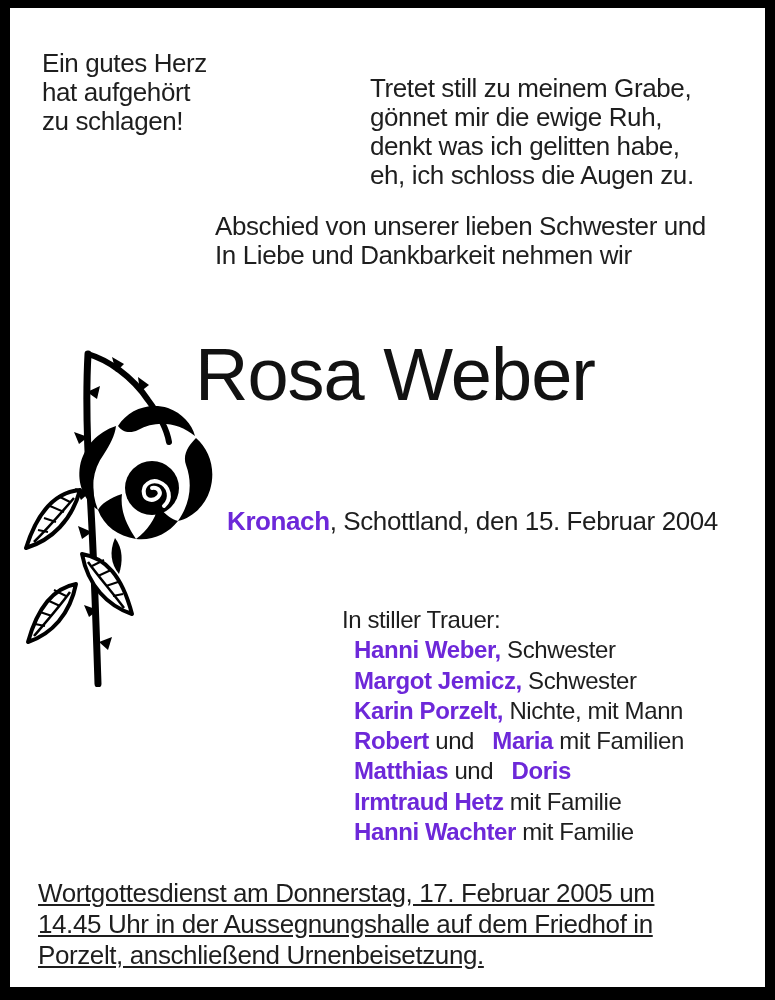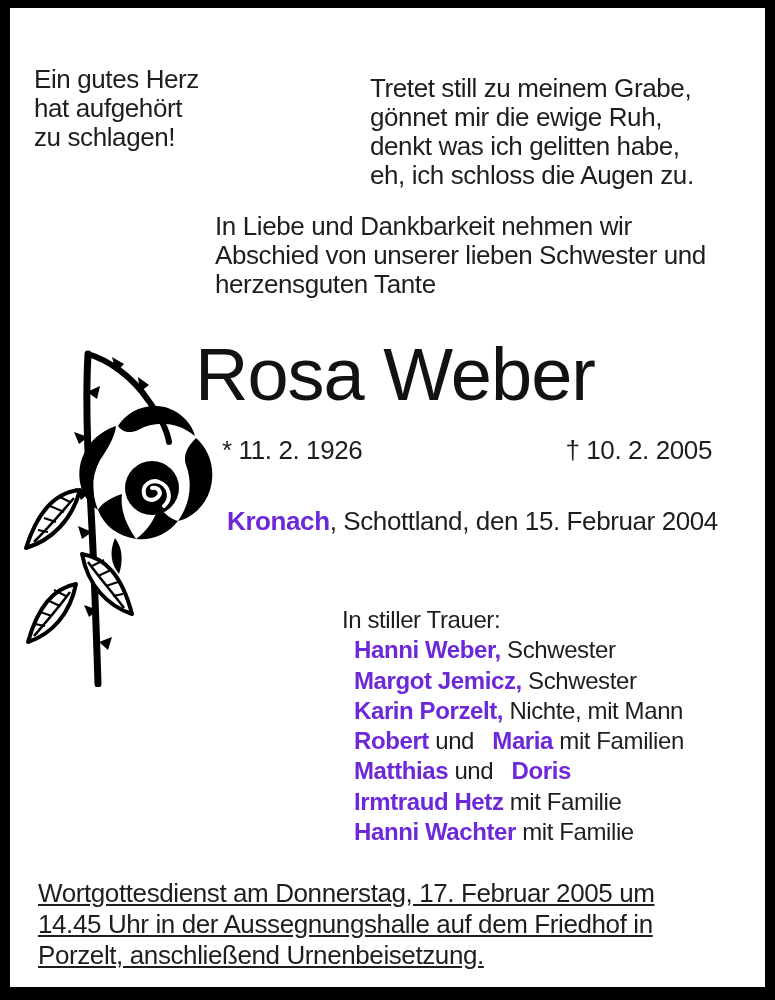--- a/index.html
+++ b/index.html
@@ -12,21 +12,21 @@
     overflow: hidden;
   }
   .sheet {
     position: absolute;
     left: 10px; top: 8px;
     width: 755px; height: 979px;
     background: #ffffff;
   }
   .blk { position: absolute; color: #1e1e1e; white-space: nowrap; }
   .body-text { font-size: 26px; line-height: 29px; letter-spacing: -0.4px; }
-  .epigraph-left   { left: 24px;  top: 41px; margin-top: 16px; }
+  .epigraph-left   { left: 32px;  top: 41px; }
   .epigraph-right  { left: 360px; top: 34px; margin-top: 32px; }
   .intro           { left: 205px; top: 204px; }
   .headline {
     left: 185px; top: 327px; width: 545px;
     font-size: 74px; line-height: 80px;
     text-align: left; letter-spacing: -1px; color: #121212;
   }
   .dates {
     left: 212px; top: 427px; width: 490px;
     display: flex; justify-content: space-between;
@@ -51,23 +51,22 @@
     </div>
 
     <div class="blk body-text epigraph-right">
       <div>Tretet still zu meinem Grabe,</div>
       <div>gönnet mir die ewige Ruh,</div>
       <div>denkt was ich gelitten habe,</div>
       <div>eh, ich schloss die Augen zu.</div>
     </div>
 
     <div class="blk body-text intro">
+      <div>Abschied von unserer lieben Schwester und</div>
       <div>In Liebe und Dankbarkeit nehmen wir</div>
-      <div>Abschied von unserer lieben Schwester und</div>
-      <div>herzensguten Tante</div>
     </div>
 
     <svg class="rose" width="200" height="345" viewBox="0 0 200 345" aria-hidden="true">
 
       <g fill="#000">
         <path d="M70 150 l-15 -4 l6 12 z"></path>
         <path d="M72 190 l-14 -6 l4 13 z"></path>
         <path d="M76 235 l14 -4 l-5 13 z"></path>
         <path d="M78 268 l-14 -5 l5 12 z"></path>
         <path d="M79 300 l13 -5 l-4 13 z"></path>
@@ -106,24 +105,20 @@
         <path d="M78 168 C 84 184 98 194 116 197 C 106 182 100 168 102 152 C 90 156 81 162 78 168 Z"></path>
         <path d="M158 179 C 148 192 132 199 116 197 C 128 188 136 176 138 164 C 145 172 151 177 158 179 Z"></path>
         <path d="M95 196 C 89 210 91 222 99 232 C 103 220 103 206 95 196 Z"></path>
         <circle cx="132" cy="146" r="27"></circle>
       </g>
       <path d="M132 146 c 7 -1 10 5 6 9 c -5 5 -13 3 -14 -3 c -2 -9 7 -15 15 -12 c 11 4 13 17 5 24" stroke="#fff" stroke-width="4" fill="none" stroke-linecap="round"></path>
     </svg>
 
     <div class="blk headline">Rosa Weber</div>
 
-    <div class="blk dates">
-      <span>* 11. 2. 1926</span>
-      <span>† 10. 2. 2005</span>
-    </div>
 
     <div class="blk dateline">
       <span class="b">Kronach</span><span>, Schottland, den 15. Februar 2004</span>
     </div>
 
     <div class="blk mourning">
       <div>In stiller Trauer:</div>
       <div><span class="b">Hanni Weber,</span><span> Schwester</span></div>
       <div><span class="b">Margot Jemicz,</span><span> Schwester</span></div>
       <div><span class="b">Karin Porzelt,</span><span> Nichte, mit Mann</span></div>

